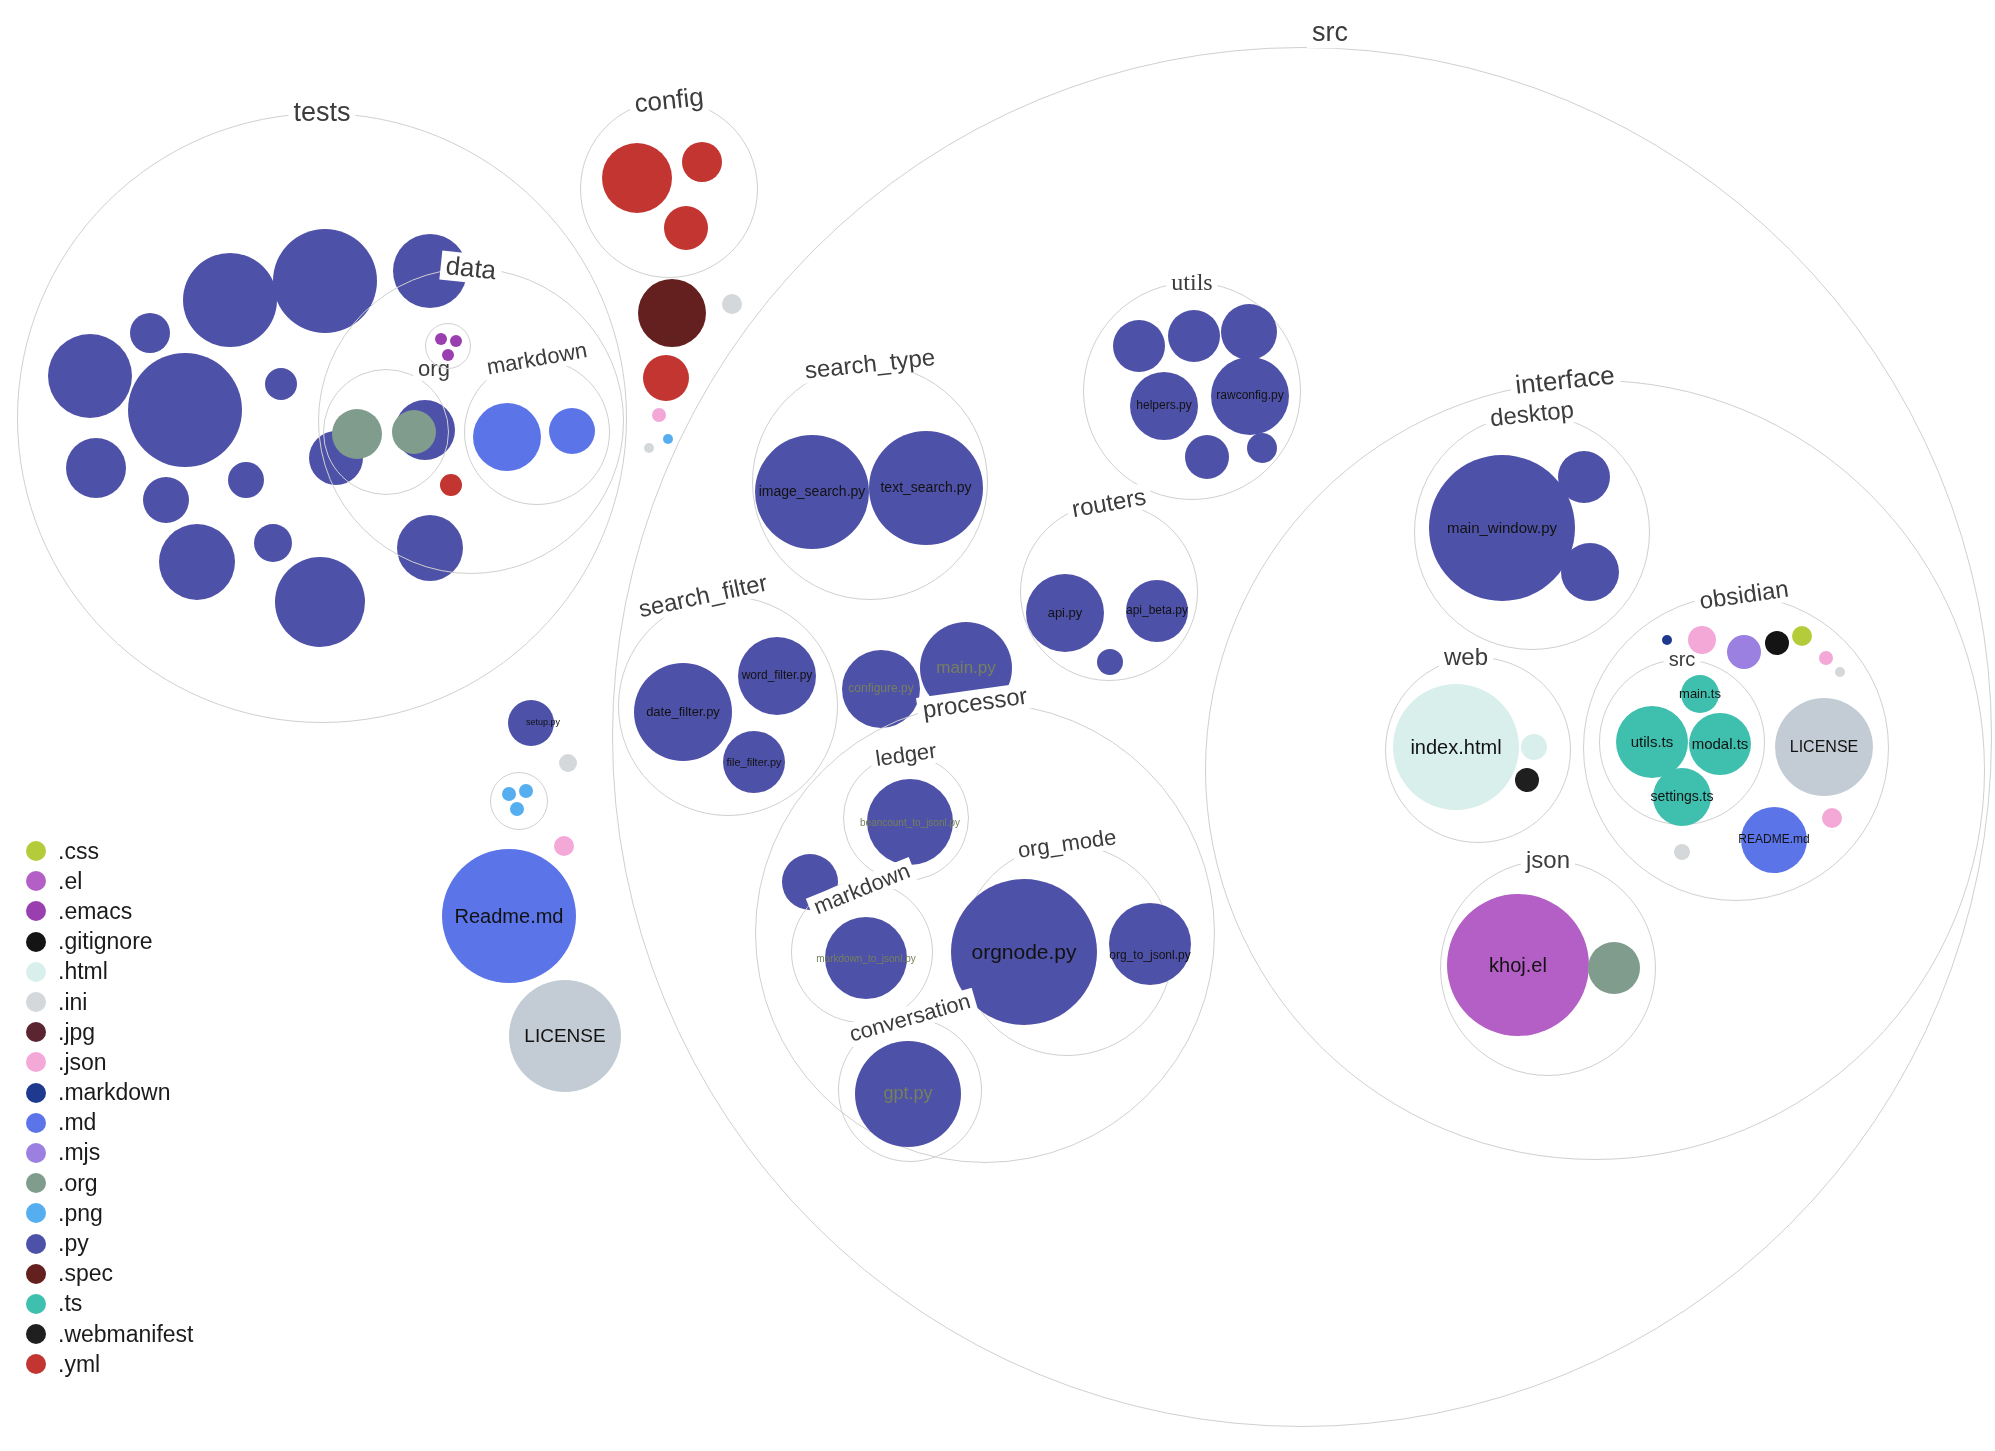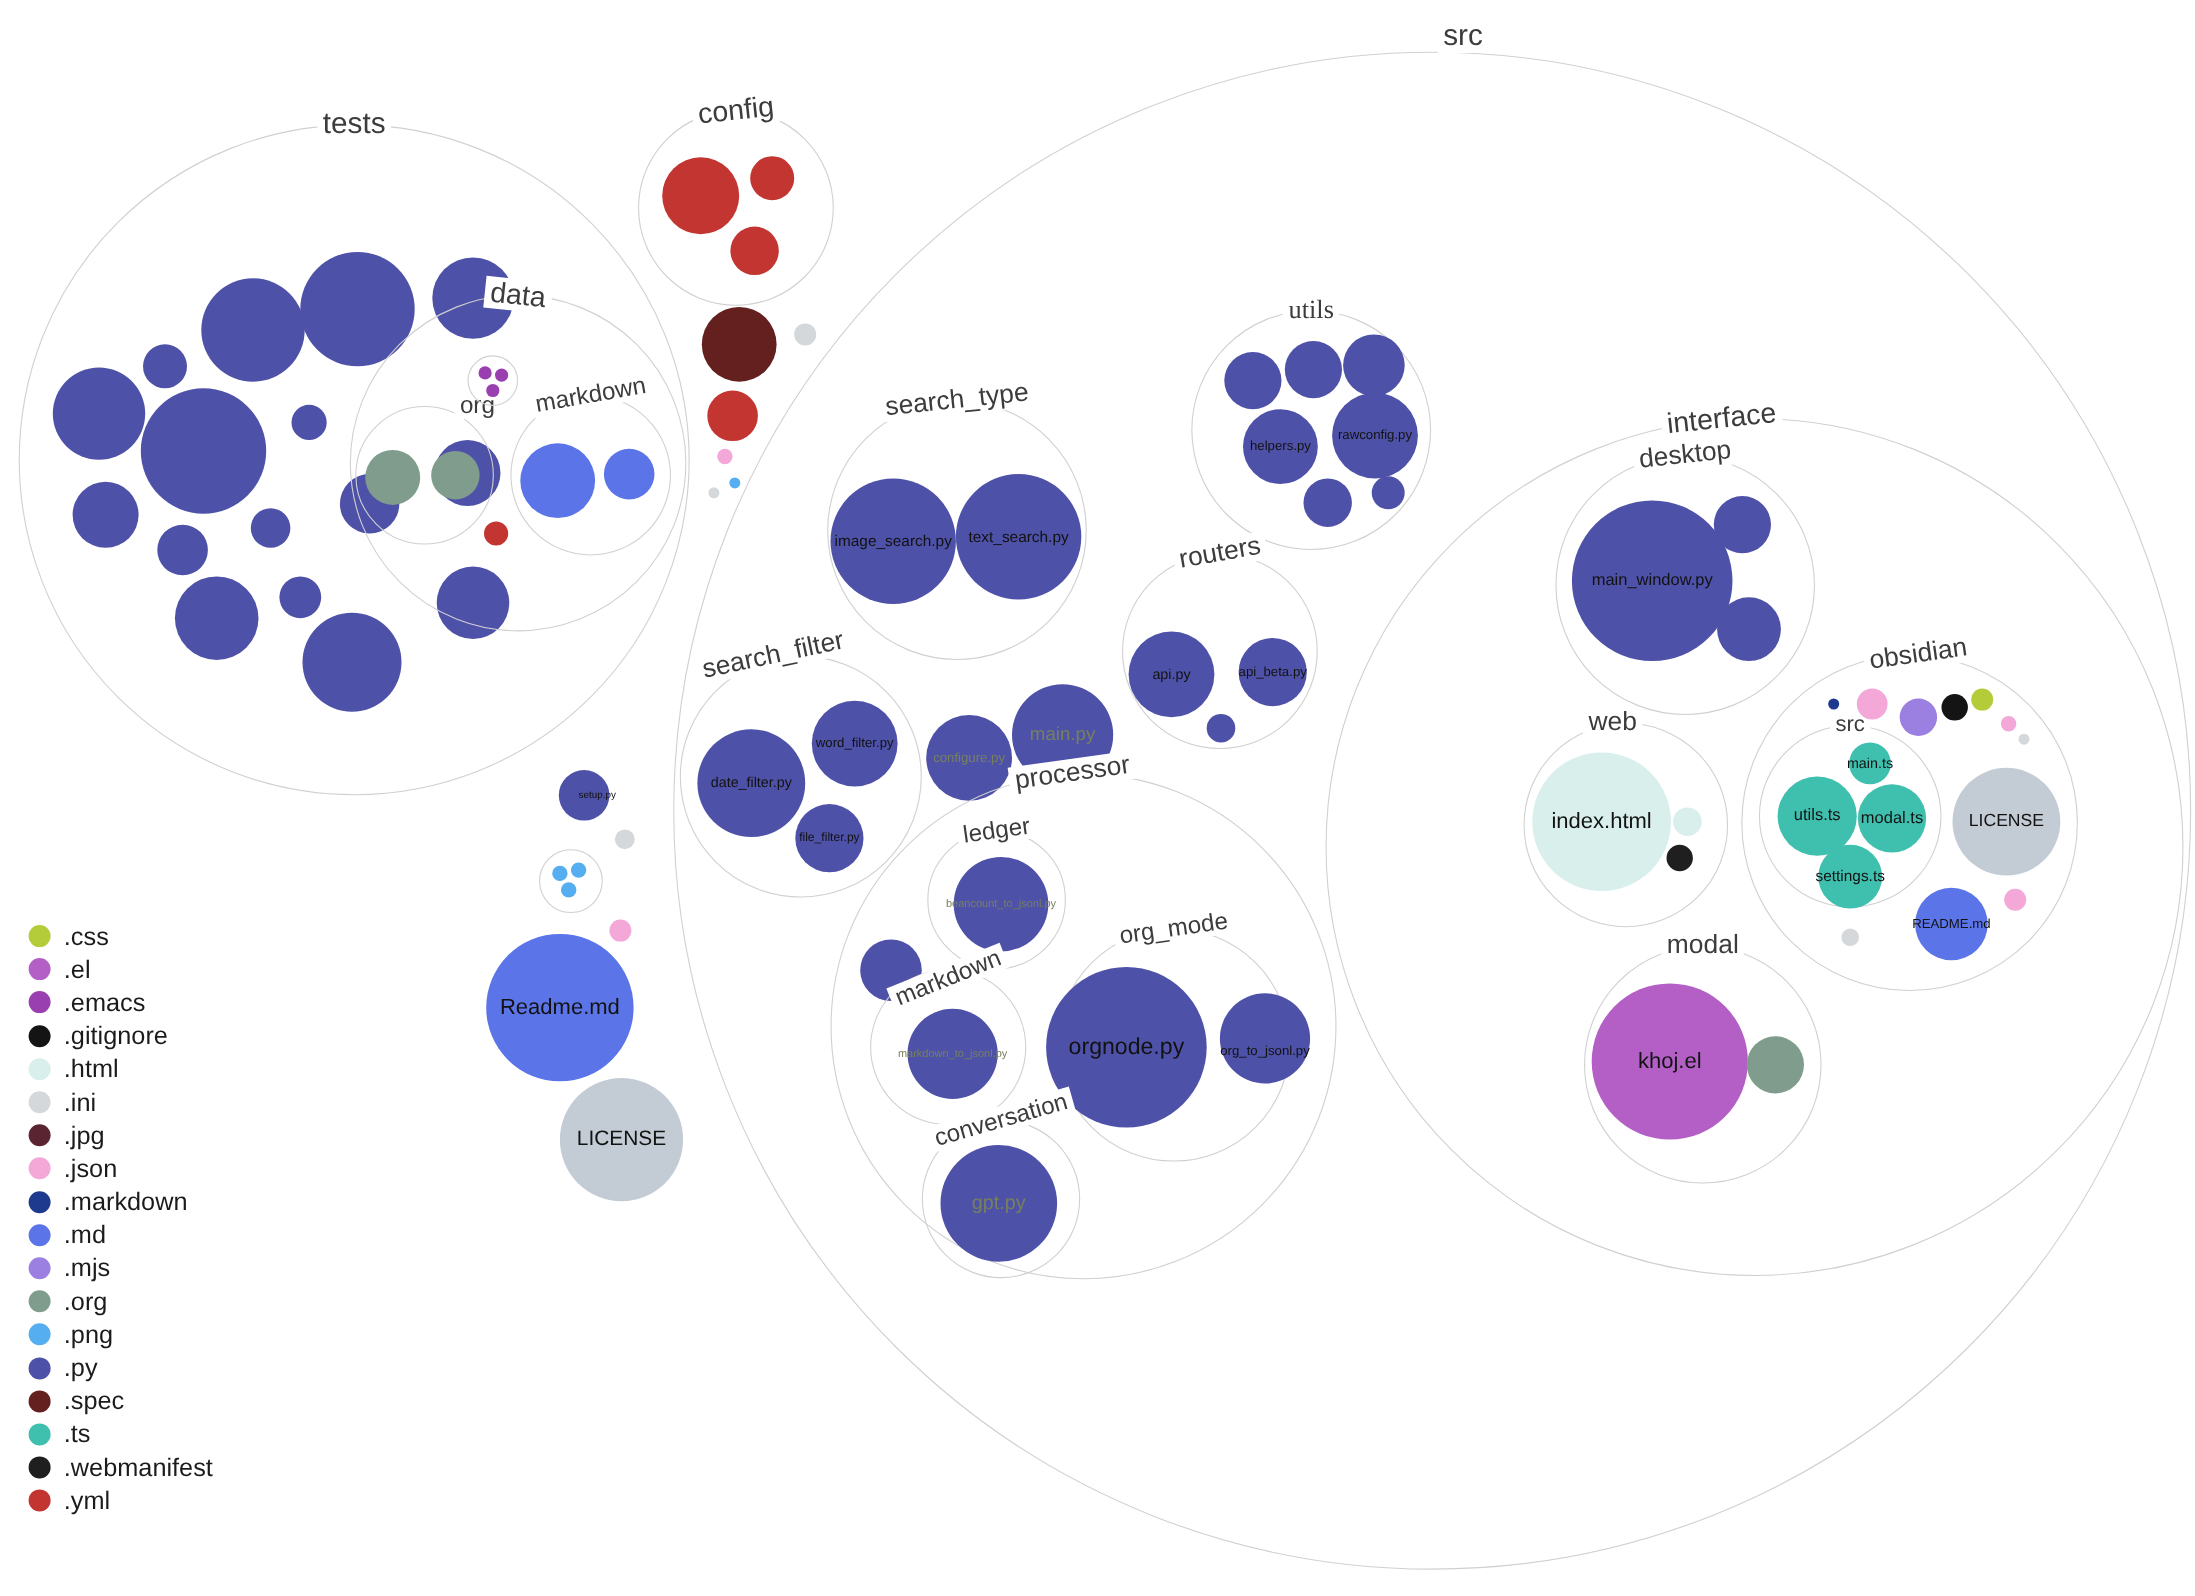--- a/index.html
+++ b/index.html
@@ -253,17 +253,17 @@
     <div class="circle file" style="left: 1662px; top: 635px; width: 10px; height: 10px; background: rgb(30, 58, 143);"></div>
     <div class="circle file" style="left: 1688px; top: 626px; width: 28px; height: 28px; background: rgb(243, 168, 216);"></div>
     <div class="circle file" style="left: 1727px; top: 635px; width: 34px; height: 34px; background: rgb(155, 128, 226);"></div>
     <div class="circle file" style="left: 1765px; top: 631px; width: 24px; height: 24px; background: rgb(20, 20, 20);"></div>
     <div class="circle file" style="left: 1792px; top: 626px; width: 20px; height: 20px; background: rgb(181, 204, 58);"></div>
     <div class="circle file" style="left: 1819px; top: 651px; width: 14px; height: 14px; background: rgb(243, 168, 216);"></div>
     <div class="circle file" style="left: 1835px; top: 667px; width: 10px; height: 10px; background: rgb(212, 216, 218);"></div>
     <div class="circle file" style="left: 1674px; top: 844px; width: 16px; height: 16px; background: rgb(212, 216, 218);"></div>
     <div class="circle file" style="left: 1822px; top: 808px; width: 20px; height: 20px; background: rgb(243, 168, 216);"></div>
     <div class="circle dir" style="left: 1440px; top: 860px; width: 216px; height: 216px;"></div>
-    <div class="label dir-label" style="left: 1548px; top: 860px; font-size: 24px; transform: translate(-50%, -50%);">modal</div>
+    <div class="label dir-label" style="left: 1548px; top: 860px; font-size: 24px; transform: translate(-50%, -50%);">json</div>
     <div class="circle file" style="left: 1447px; top: 894px; width: 142px; height: 142px; background: rgb(179, 95, 198);"></div>
     <div class="label file-label" style="left: 1518px; top: 965px; font-size: 20px; transform: translate(-50%, -50%);">khoj.el</div>
     <div class="circle file" style="left: 1588px; top: 942px; width: 52px; height: 52px; background: rgb(127, 156, 140);"></div>
   </div>
 
 </body></html>

